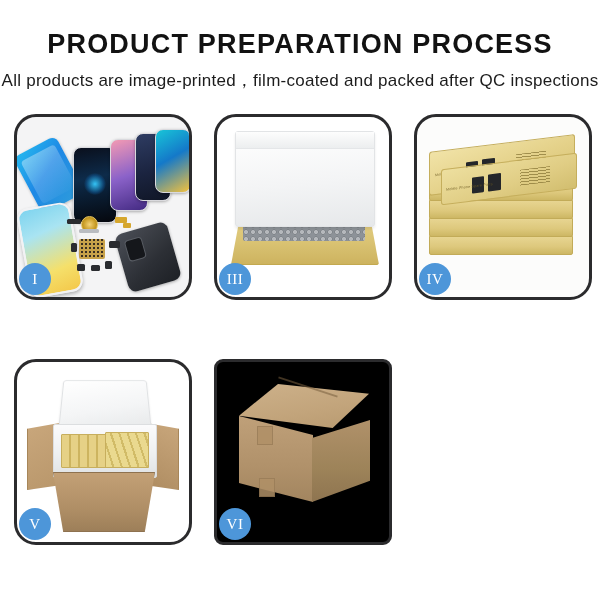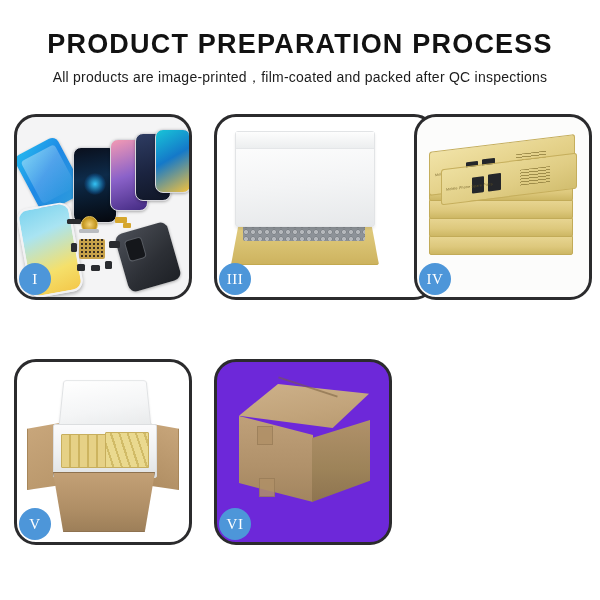--- a/index.html
+++ b/index.html
@@ -11,21 +11,21 @@
   .page{width:600px;height:432px;position:relative;}
 
   
   .header{padding-top:30px;text-align:center;}
   .title{
     font-size:27px;font-weight:700;letter-spacing:1.2px;
     color:#121212;line-height:1.1;white-space:nowrap;
     font-family:"Liberation Sans", sans-serif;
   }
   .subtitle{
-    margin-top:9px;font-size:14px;color:#1c1c1c;letter-spacing:.25px;
+    margin-top:9px;font-size:17px;color:#1c1c1c;letter-spacing:.25px;
     white-space:nowrap;font-family:"Liberation Sans", sans-serif;
   }
 
   
   .grid{
     position:absolute;left:14px;top:114px;
     width:572px;
     display:grid;
     grid-template-columns:repeat(3,172px);
     grid-template-rows:repeat(2,180px);
@@ -125,21 +125,21 @@
     border-radius:8px;opacity:.72;
   }
   .flexcable{
     position:absolute;left:28px;top:52px;width:16px;height:84px;
     background:linear-gradient(180deg,#23262a,#3a3f45);
     border-radius:3px;opacity:.92;
   }
   .conn{position:absolute;background:#c89d4a;border-radius:2px;opacity:.95;}
 
   
-  .p3{background:#ffffff;padding-left:44px;}
+  .p3{background:#ffffff;}
   .foamslab{
     position:absolute;left:18px;top:14px;width:138px;height:94px;
     background:linear-gradient(175deg,#ffffff 0%,#f3f4f5 55%,#e6e8ea 100%);
     border:1px solid #e2e4e6;border-radius:3px;
     box-shadow:0 2px 3px rgba(0,0,0,.08);
   }
   .foamslab:before{
     content:"";position:absolute;left:0;top:0;width:100%;height:16px;
     background:linear-gradient(180deg,#fdfdfd,#eceeef);border-bottom:1px solid #e4e6e8;
   }
@@ -229,21 +229,21 @@
       repeating-linear-gradient(90deg,#e6d186 0 7px,#cdb45f 7px 9px);
     border:1px solid #c7ae5d;border-radius:1px;
   }
   .ybars2{
     position:absolute;left:88px;top:70px;width:42px;height:34px;
     background:repeating-linear-gradient(72deg,#ead98f 0 6px,#d1bb67 6px 8px);
     border:1px solid #c7ae5d;border-radius:1px;
   }
 
   
-  .p6{background:#6d28d9;}
+  .p6{background:#000000;border-radius:9px;}
   .ctop{
     position:absolute;left:22px;top:22px;width:130px;height:44px;
     background:linear-gradient(170deg,#cdb18a 0%,#c2a47b 60%,#b89a70 100%);
     clip-path:polygon(30% 0,100% 22%,72% 100%,0 72%);
     border-radius:2px;
   }
   .cfront{
     position:absolute;left:22px;top:54px;width:74px;height:86px;
     background:linear-gradient(180deg,#bfa079 0%,#b0916a 60%,#a2855f 100%);
     clip-path:polygon(0 0,100% 22%,100% 100%,0 78%);

